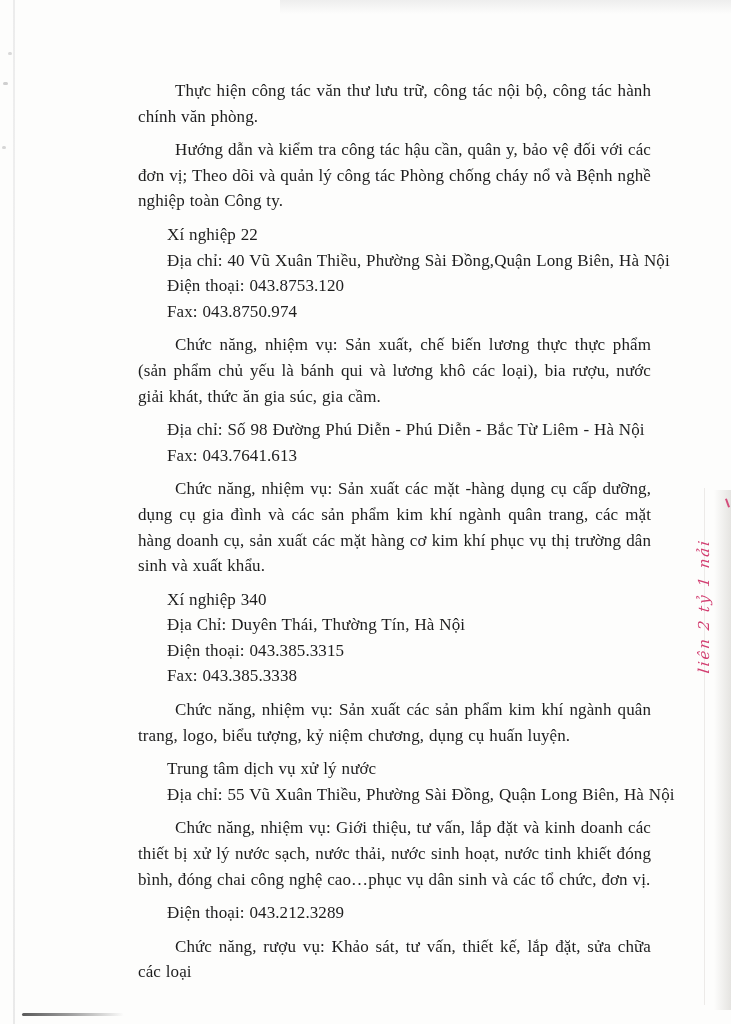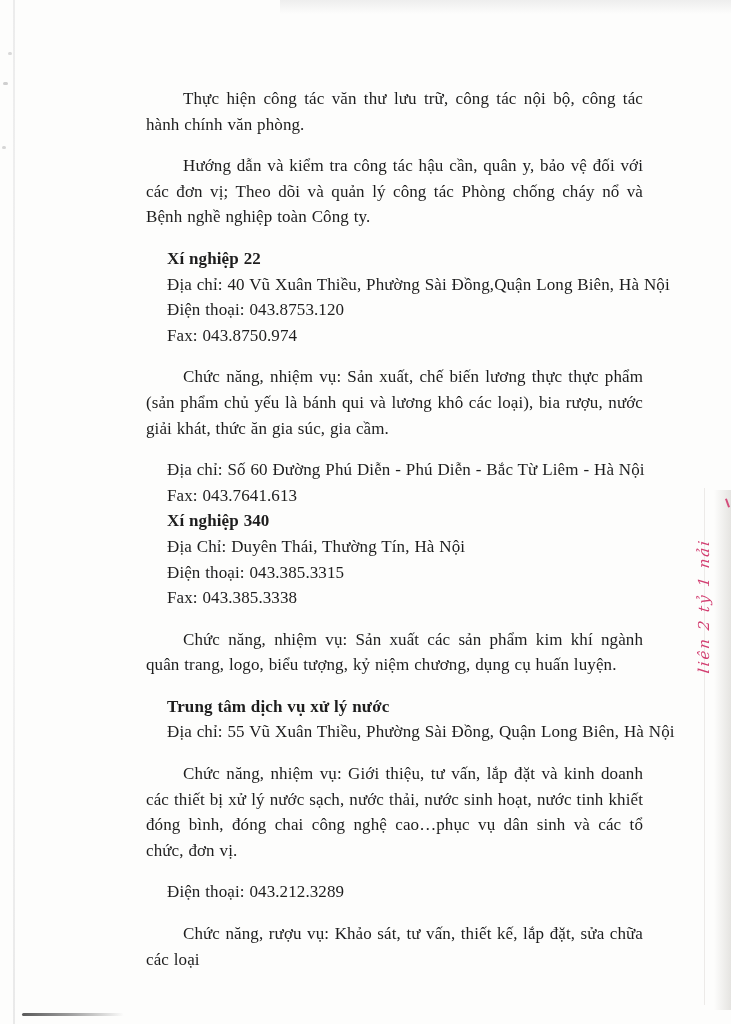--- a/index.html
+++ b/index.html
@@ -58,27 +58,27 @@
     position: absolute;
     left: 130px;
     top: 70px;
     width: 529px;
     font-size: 17px;
     line-height: 25.6px;
     letter-spacing: 0.1px;
     word-spacing: 0.5px;
   }
   .para {
-    margin: 16px;
+    margin: 8px;
     text-align: justify;
     text-indent: 37px;
   }
   .sec-title {
     padding-left: 37px;
-    font-weight: 700;
+    font-weight: 400;
   }
   .line {
     padding-left: 37px;
     white-space: nowrap;
   }
 
   
   .annotation {
     position: absolute;
     left: 628px;
@@ -125,22 +125,23 @@
 
   <div>
     <div class="sec-title">Xí nghiệp 22</div>
     <div class="line">Địa chỉ: 40 Vũ Xuân Thiều, Phường Sài Đồng,Quận Long Biên, Hà Nội</div>
     <div class="line">Điện thoại: 043.8753.120</div>
     <div class="line">Fax: 043.8750.974</div>
     <p class="para">Chức năng, nhiệm vụ: Sản xuất, chế biến lương thực thực phẩm (sản phẩm chủ yếu là bánh qui và lương khô các loại), bia rượu, nước giải khát, thức ăn gia súc, gia cầm.</p>
   </div>
 
   <div>
-    <div class="line">Địa chỉ: Số 60 Đường Phú Diễn - Phú Diễn - Bắc Từ Liêm - Hà Nội</div>
+    <div class="line">Địa chỉ: Số 98 Đường Phú Diễn - Phú Diễn - Bắc Từ Liêm - Hà Nội</div>
     <div class="line">Fax: 043.7641.613</div>
+    <p class="para">Chức năng, nhiệm vụ: Sản xuất các mặt -hàng dụng cụ cấp dưỡng, dụng cụ gia đình và các sản phẩm kim khí ngành quân trang, các mặt hàng doanh cụ, sản xuất các mặt hàng cơ kim khí phục vụ thị trường dân sinh và xuất khẩu.</p>
   </div>
 
   <div>
     <div class="sec-title">Xí nghiệp 340</div>
     <div class="line">Địa Chỉ: Duyên Thái, Thường Tín, Hà Nội</div>
     <div class="line">Điện thoại: 043.385.3315</div>
     <div class="line">Fax: 043.385.3338</div>
     <p class="para">Chức năng, nhiệm vụ: Sản xuất các sản phẩm kim khí ngành quân trang, logo, biểu tượng, kỷ niệm chương, dụng cụ huấn luyện.</p>
   </div>
 

